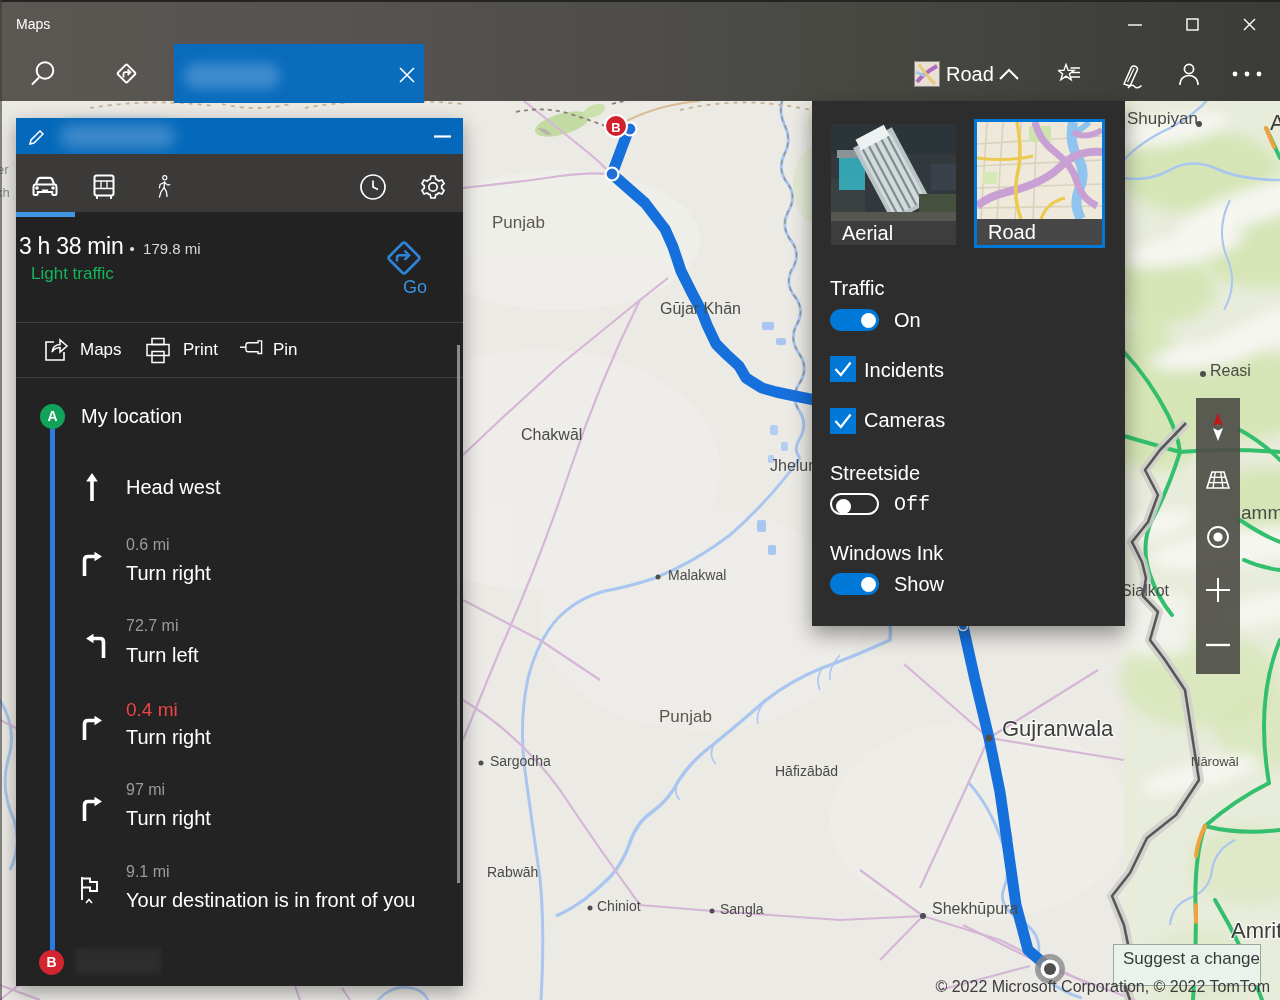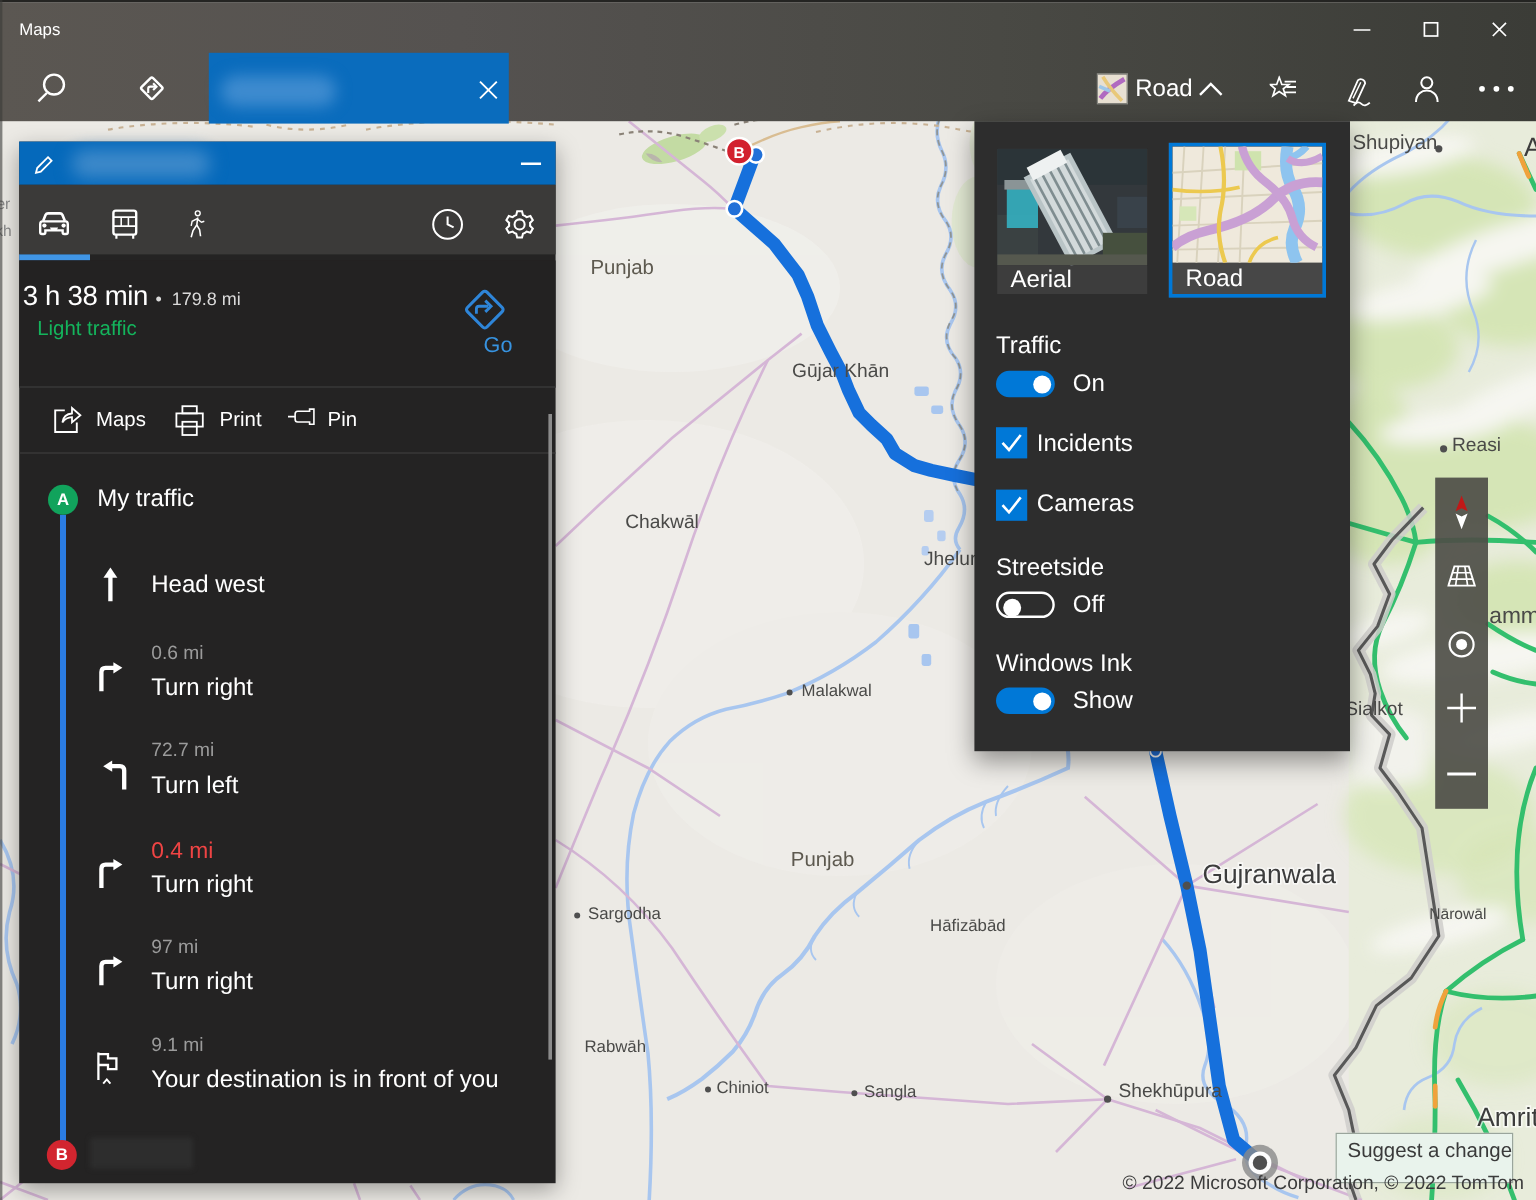--- a/index.html
+++ b/index.html
@@ -349,21 +349,21 @@
     <svg class="abs" style="left:224px;top:16px" width="27" height="20" viewBox="0 0 30 22">
       <path d="M9 4 L20 4 L20 2 L24 2 L24 16 L20 16 L20 14 L9 14 Q6.6 14 6.6 11.5 L6.6 6.5 Q6.6 4 9 4 Z" fill="none" stroke="#fff" stroke-width="1.5"></path>
       <line x1="0" y1="9" x2="6.6" y2="9" stroke="#fff" stroke-width="1.6"></line>
     </svg>
     <div class="abs" style="left:257px;top:17px;color:#fff;font-size:17px;">Pin</div>
   </div>
 
   <div class="abs" style="left:0;top:260px;width:447px;height:608px;">
     <div class="abs" style="left:34px;top:51px;width:4.6px;height:522px;background:#2b7ce2;"></div>
     <div class="abs" style="left:24px;top:26px;width:25px;height:25px;border-radius:50%;background:#11a35c;color:#fff;font-size:14px;font-weight:bold;text-align:center;line-height:25px;">A</div>
-    <div class="abs" style="left:65px;top:27px;color:#fff;font-size:20px;">My traffic</div>
+    <div class="abs" style="left:65px;top:27px;color:#fff;font-size:20px;">My location</div>
 
     <svg class="abs" style="left:68px;top:94px" width="16" height="30" viewBox="0 0 16 30">
       <path d="M8 29 L8 7" fill="none" stroke="#fff" stroke-width="3.6"></path>
           <path d="M2.2 9.5 L8 1 L13.8 9.5 Z" fill="#fff"></path>
     </svg>
     <div class="abs" style="left:110px;top:98px;color:#fff;font-size:20px;">Head west</div>
 
     <svg class="abs" style="left:64px;top:173px" width="28" height="26" viewBox="0 0 28 26">
       <path d="M4.5 25 L4.5 9 Q4.5 5.5 8 5.5 L15 5.5" fill="none" stroke="#fff" stroke-width="3.6"></path>
           <path d="M14.5 0.8 L22 5.5 L14.5 10.2 Z" fill="#fff"></path>
@@ -478,21 +478,21 @@
     <svg width="26" height="26" viewBox="0 0 24 24">
           <path d="M5 12 L10 17.5 L19 6" fill="none" stroke="#fff" stroke-width="2"></path>
         </svg>
   </div>
   <div class="abs" style="left:52px;top:308px;font-size:20px;">Cameras</div>
   <div class="abs" style="left:18px;top:361px;font-size:20px;">Streetside</div>
 
   <div class="abs" style="left:18px;top:392px;width:49px;height:22px;border-radius:11px;border:2px solid #fff;background:transparent;">
     <div class="abs" style="left:4px;top:3.5px;width:15px;height:15px;border-radius:50%;background:#fff;"></div>
   </div>
-  <div class="abs" style="left:82px;top:392px;font-size:20px;">Off</div>
+  <div class="abs" style="left:82px;top:392px;font-size:20px;font-family:Liberation Mono, monospace;">Off</div>
   <div class="abs" style="left:18px;top:441px;font-size:20px;">Windows Ink</div>
 
   <div class="abs" style="left:18px;top:472px;width:49px;height:22px;border-radius:11px;background:#0078d7;">
     <div class="abs" style="left:30.5px;top:3.5px;width:15px;height:15px;border-radius:50%;background:#fff;"></div>
   </div>
   <div class="abs" style="left:82px;top:472px;font-size:20px;">Show</div>
 </div>
 
 <div class="abs" id="ctrl" style="left:1196px;top:398px;width:44px;height:276px;background:rgba(78,78,72,.92);">
   <svg class="abs" style="left:14px;top:14px" width="16" height="30" viewBox="0 0 16 30">

